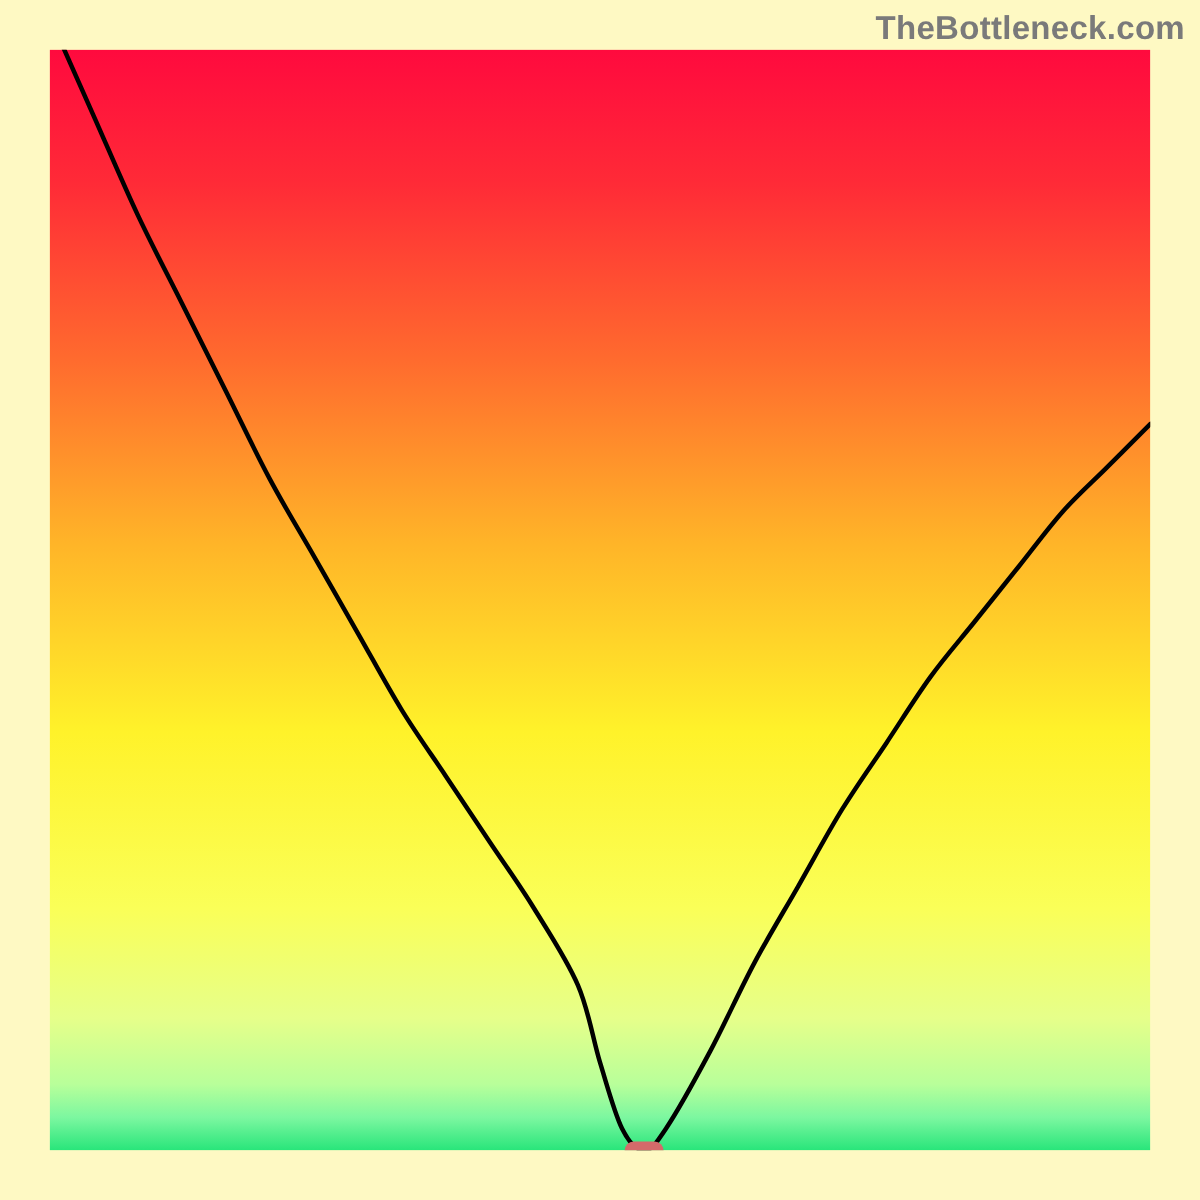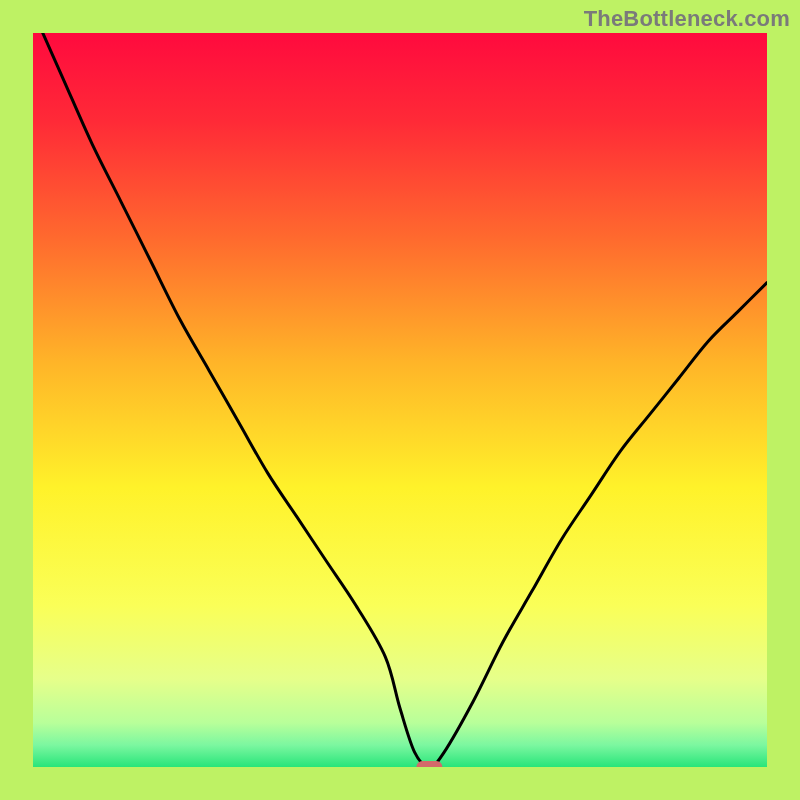--- a/index.html
+++ b/index.html
@@ -7,21 +7,21 @@
     padding: 0;
     width: 800px;
     height: 800px;
     background: #000;
     overflow: hidden;
   }
   .frame {
     position: relative;
     width: 800px;
     height: 800px;
-    background: #bef264;
+    background: #fef9c3;
   }
   .plot {
     position: absolute;
     left: 33px;
     top: 33px;
     width: 734px;
     height: 734px;
     overflow: hidden;
   }
   .watermark {

